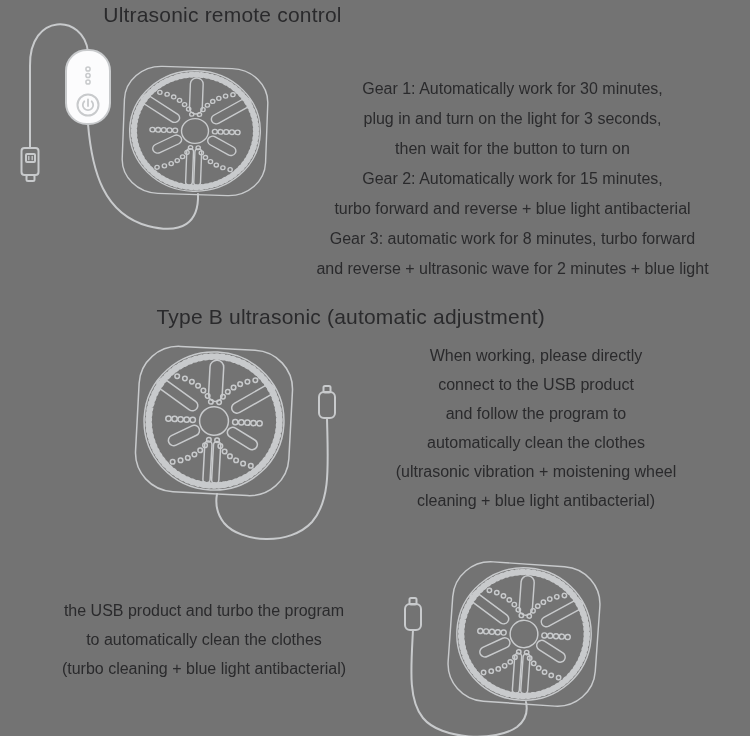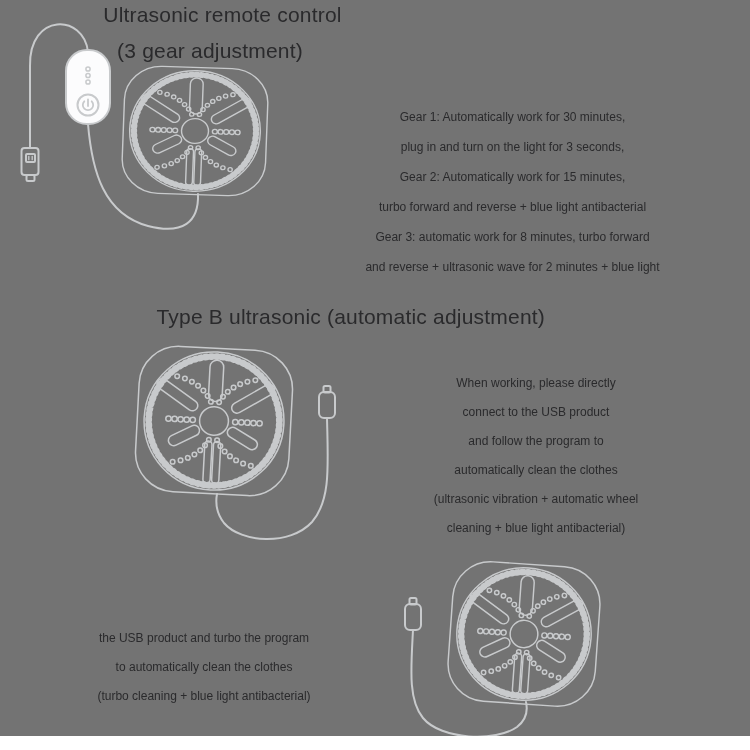--- a/index.html
+++ b/index.html
@@ -4,21 +4,21 @@
 <style>
   html,body{margin:0;padding:0;}
   body{font-family:"Liberation Sans", sans-serif;}
   .canvas{
     position:relative;width:750px;height:736px;overflow:hidden;
     background:#737373;color:#2a2a2c;
   }
   .illu{position:absolute;left:0;top:0;width:750px;height:750px;pointer-events:none;}
   .txt{position:absolute;text-align:center;color:#2a2a2c;}
   .title{font-size:21px;line-height:28px;letter-spacing:0.2px;}
-  .body-text{font-size:12px;margin-top:28px;}
+  .body-text{font-size:16px;}
   .lh30 div{line-height:30px;}
   .lh29 div{line-height:29px;}
   .left-align{text-align:right;}
 
   
   .s1-title1{left:60px;top:1px;width:325px;}
   .s1-title2{left:45px;top:37px;width:330px;}
   .s1-body{left:295px;top:74px;width:435px;}
   
   .s2-title{left:25px;top:303px;width:520px;}
@@ -241,37 +241,37 @@
           <circle cx="-16.1" cy="39.9" r="3"></circle>
           <circle cx="-23.4" cy="45.9" r="3"></circle>
           <circle cx="-31.8" cy="50.9" r="3"></circle>
           <circle cx="-41.2" cy="54.7" r="3"></circle>
           <circle cx="-51.5" cy="57.2" r="3"></circle>
         </g>
       </g>
   </svg>
 
   <div class="txt title s1-title1">Ultrasonic remote control</div>
-  <div class="txt title s1-title2">(3 gear adjustment)</div>
   <div class="txt body-text lh30 s1-body">
     <div>Gear 1: Automatically work for 30 minutes,</div>
     <div>plug in and turn on the light for 3 seconds,</div>
+    <div>then wait for the button to turn on</div>
     <div>Gear 2: Automatically work for 15 minutes,</div>
     <div>turbo forward and reverse + blue light antibacterial</div>
     <div>Gear 3: automatic work for 8 minutes, turbo forward</div>
     <div>and reverse + ultrasonic wave for 2 minutes + blue light</div>
   </div>
 
   <div class="txt title left-align s2-title">Type B ultrasonic (automatic adjustment)</div>
   <div class="txt body-text lh29 s2-body">
     <div>When working, please directly</div>
     <div>connect to the USB product</div>
     <div>and follow the program to</div>
     <div>automatically clean the clothes</div>
-    <div>(ultrasonic vibration + automatic wheel</div>
+    <div>(ultrasonic vibration + moistening wheel</div>
     <div>cleaning + blue light antibacterial)</div>
   </div>
 
   <div class="txt body-text lh29 s3-body">
     <div>the USB product and turbo the program</div>
     <div>to automatically clean the clothes</div>
     <div>(turbo cleaning + blue light antibacterial)</div>
   </div>
 
 </div>

